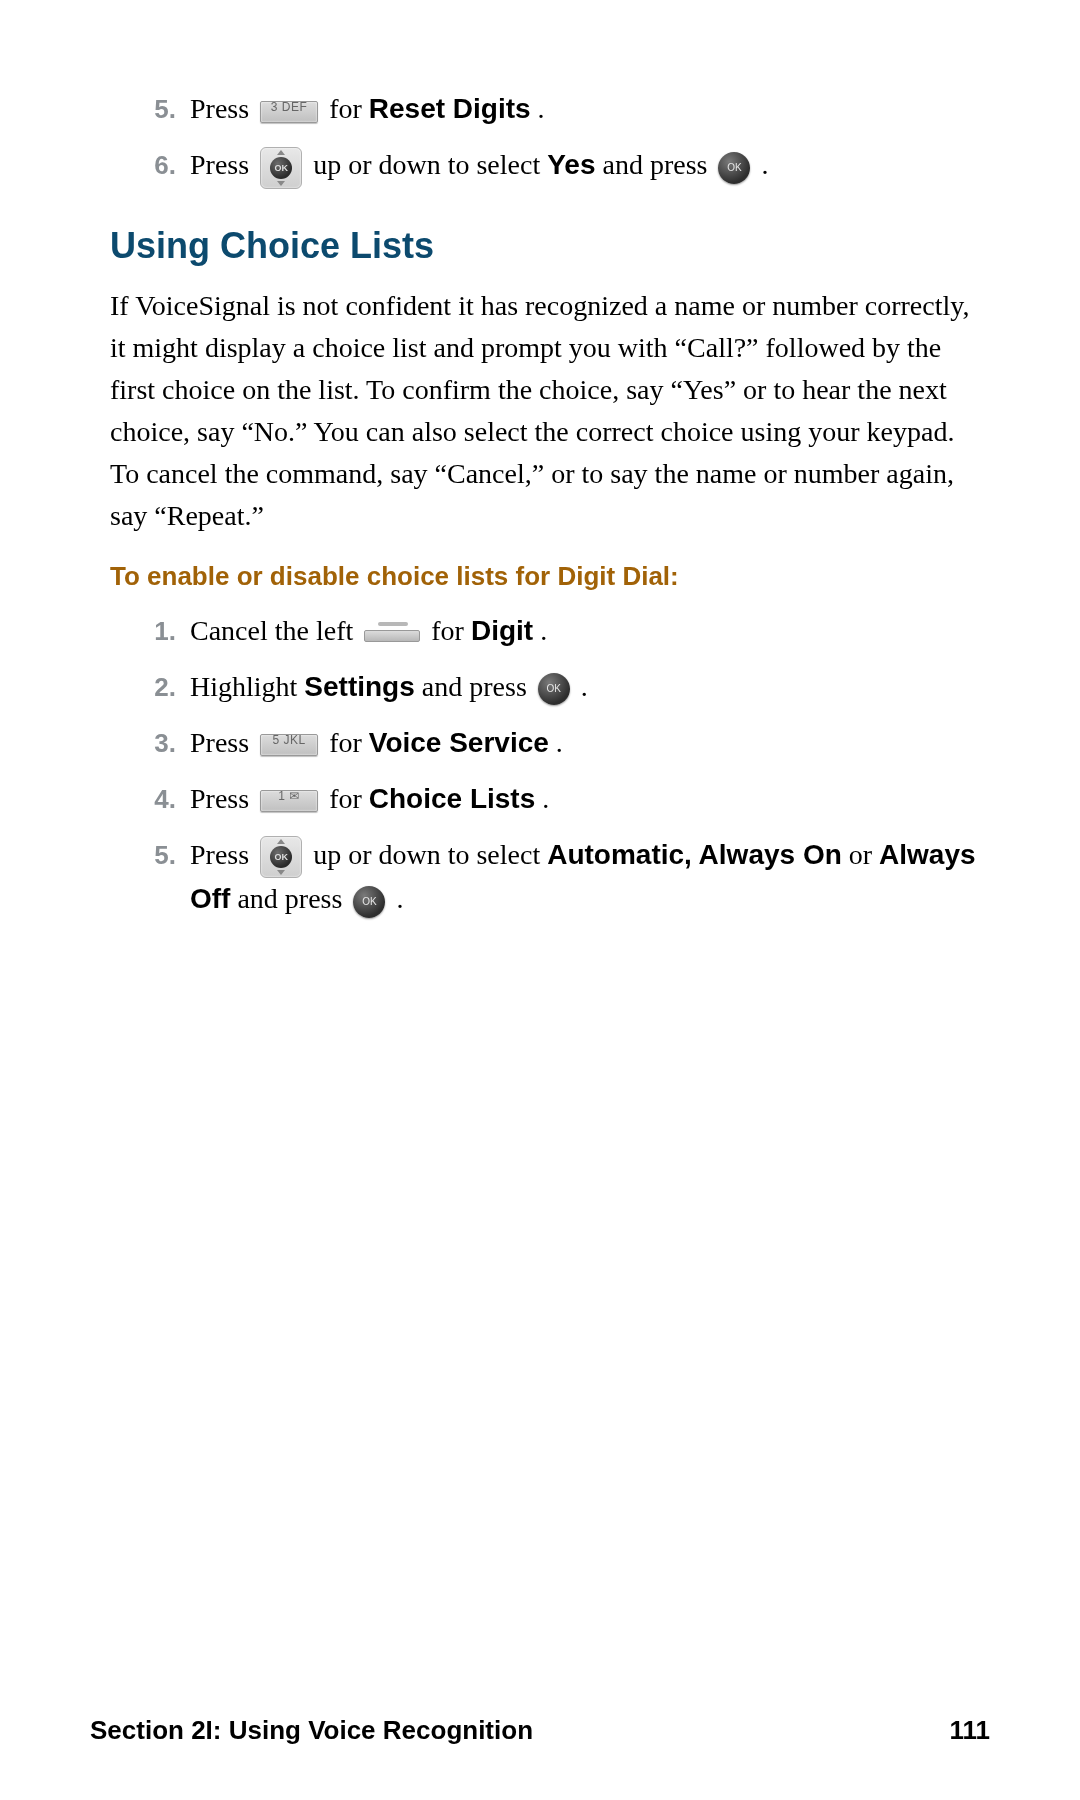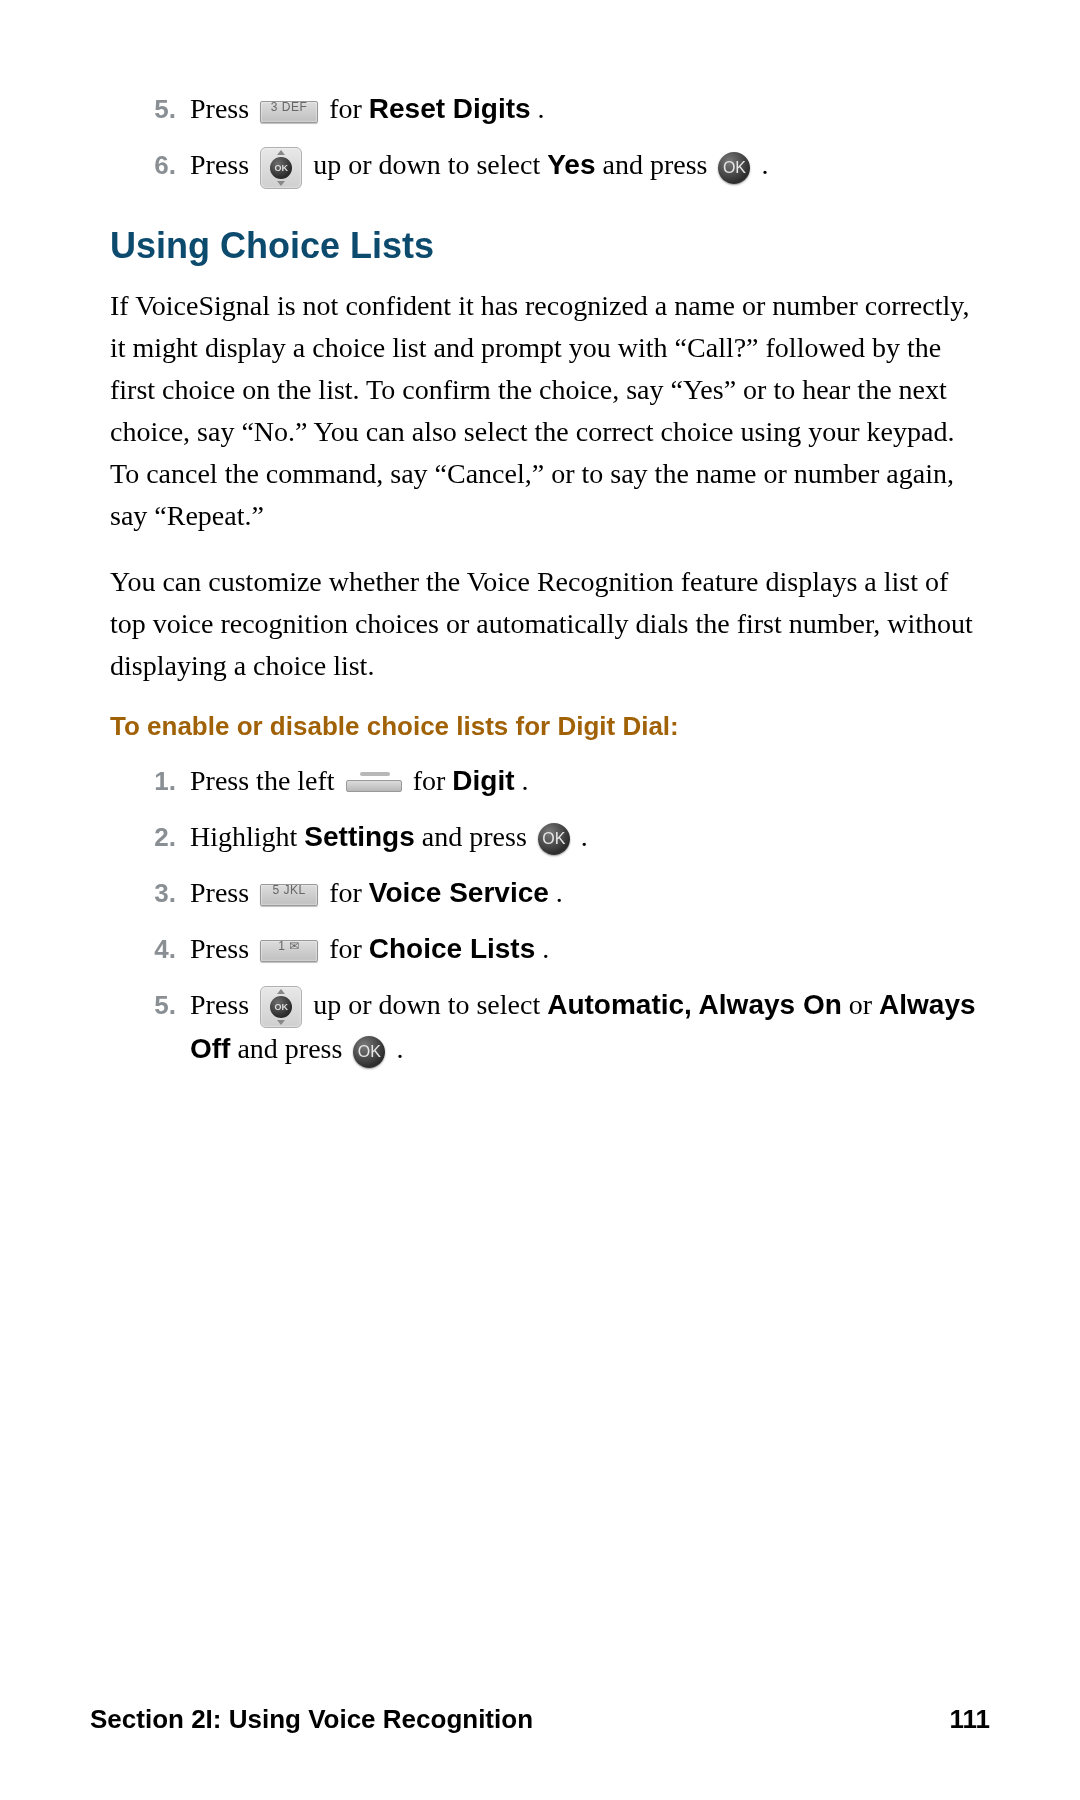--- a/index.html
+++ b/index.html
@@ -55,21 +55,21 @@
     font-family: "Helvetica Neue", Helvetica, Arial, sans-serif;
     font-weight: 700;
     color: #a16207;
     font-size: 26px;
     margin: 10px 0 18px 0;
   }
   .footer {
     position: absolute;
     left: 90px;
     right: 90px;
-    bottom: 65px;
+    bottom: 54px;
     display: flex;
     justify-content: space-between;
     font-family: "Helvetica Neue", Helvetica, Arial, sans-serif;
     font-weight: 700;
     font-size: 26px;
     color: #000;
   }
 
   
   .key {
@@ -118,21 +118,21 @@
     background: #b8b8b8;
     border-radius: 2px;
   }
   
   .key-ok {
     width: 32px; height: 32px;
     border-radius: 50%;
     background: radial-gradient(circle at 35% 30%, #7a7a7a, #2d2d2d 70%);
     color: #e6e6e6;
     font-family: Arial, sans-serif;
-    font-size: 16px;
+    font-size: 10px;
     line-height: 32px;
     text-align: center;
     box-shadow: 0 1px 2px rgba(0,0,0,.4);
   }
   
   .key-nav {
     width: 40px; height: 40px;
     border-radius: 6px;
     background: linear-gradient(#e8e8e8,#cfcfcf);
     border: 1px solid #b0b0b0;
@@ -187,28 +187,27 @@
       <span class="b">Yes</span>
       <span> and press </span>
       <span class="key key-ok">OK</span>
       <span>.</span>
     </span>
   </div>
 
   <div class="h2">Using Choice Lists</div>
   <p class="para">If VoiceSignal is not confident it has recognized a name or number correctly, it might display a choice list and prompt you with “Call?” followed by the first choice on the list. To confirm the choice, say “Yes” or to hear the next choice, say “No.” You can also select the correct choice using your keypad. To cancel the command, say “Cancel,” or to say the name or number again, say “Repeat.”</p>
 
-  <p class="para">You can customize whether the Voice Recognition feature displays a list of top voice recognition choices or automatically dials the first number, without displaying a choice list.</p>
 
   <div class="subtle-head">To enable or disable choice lists for Digit Dial:</div>
 
   <div class="ol-row">
     <span class="ol-num">1.</span>
     <span class="ol-body">
-      <span>Press the left </span>
+      <span>Cancel the left </span>
       <span class="key key-left"></span>
       <span> for </span>
       <span class="b">Digit</span>
       <span>.</span>
     </span>
   </div>
 
   <div class="ol-row">
     <span class="ol-num">2.</span>
     <span class="ol-body">

